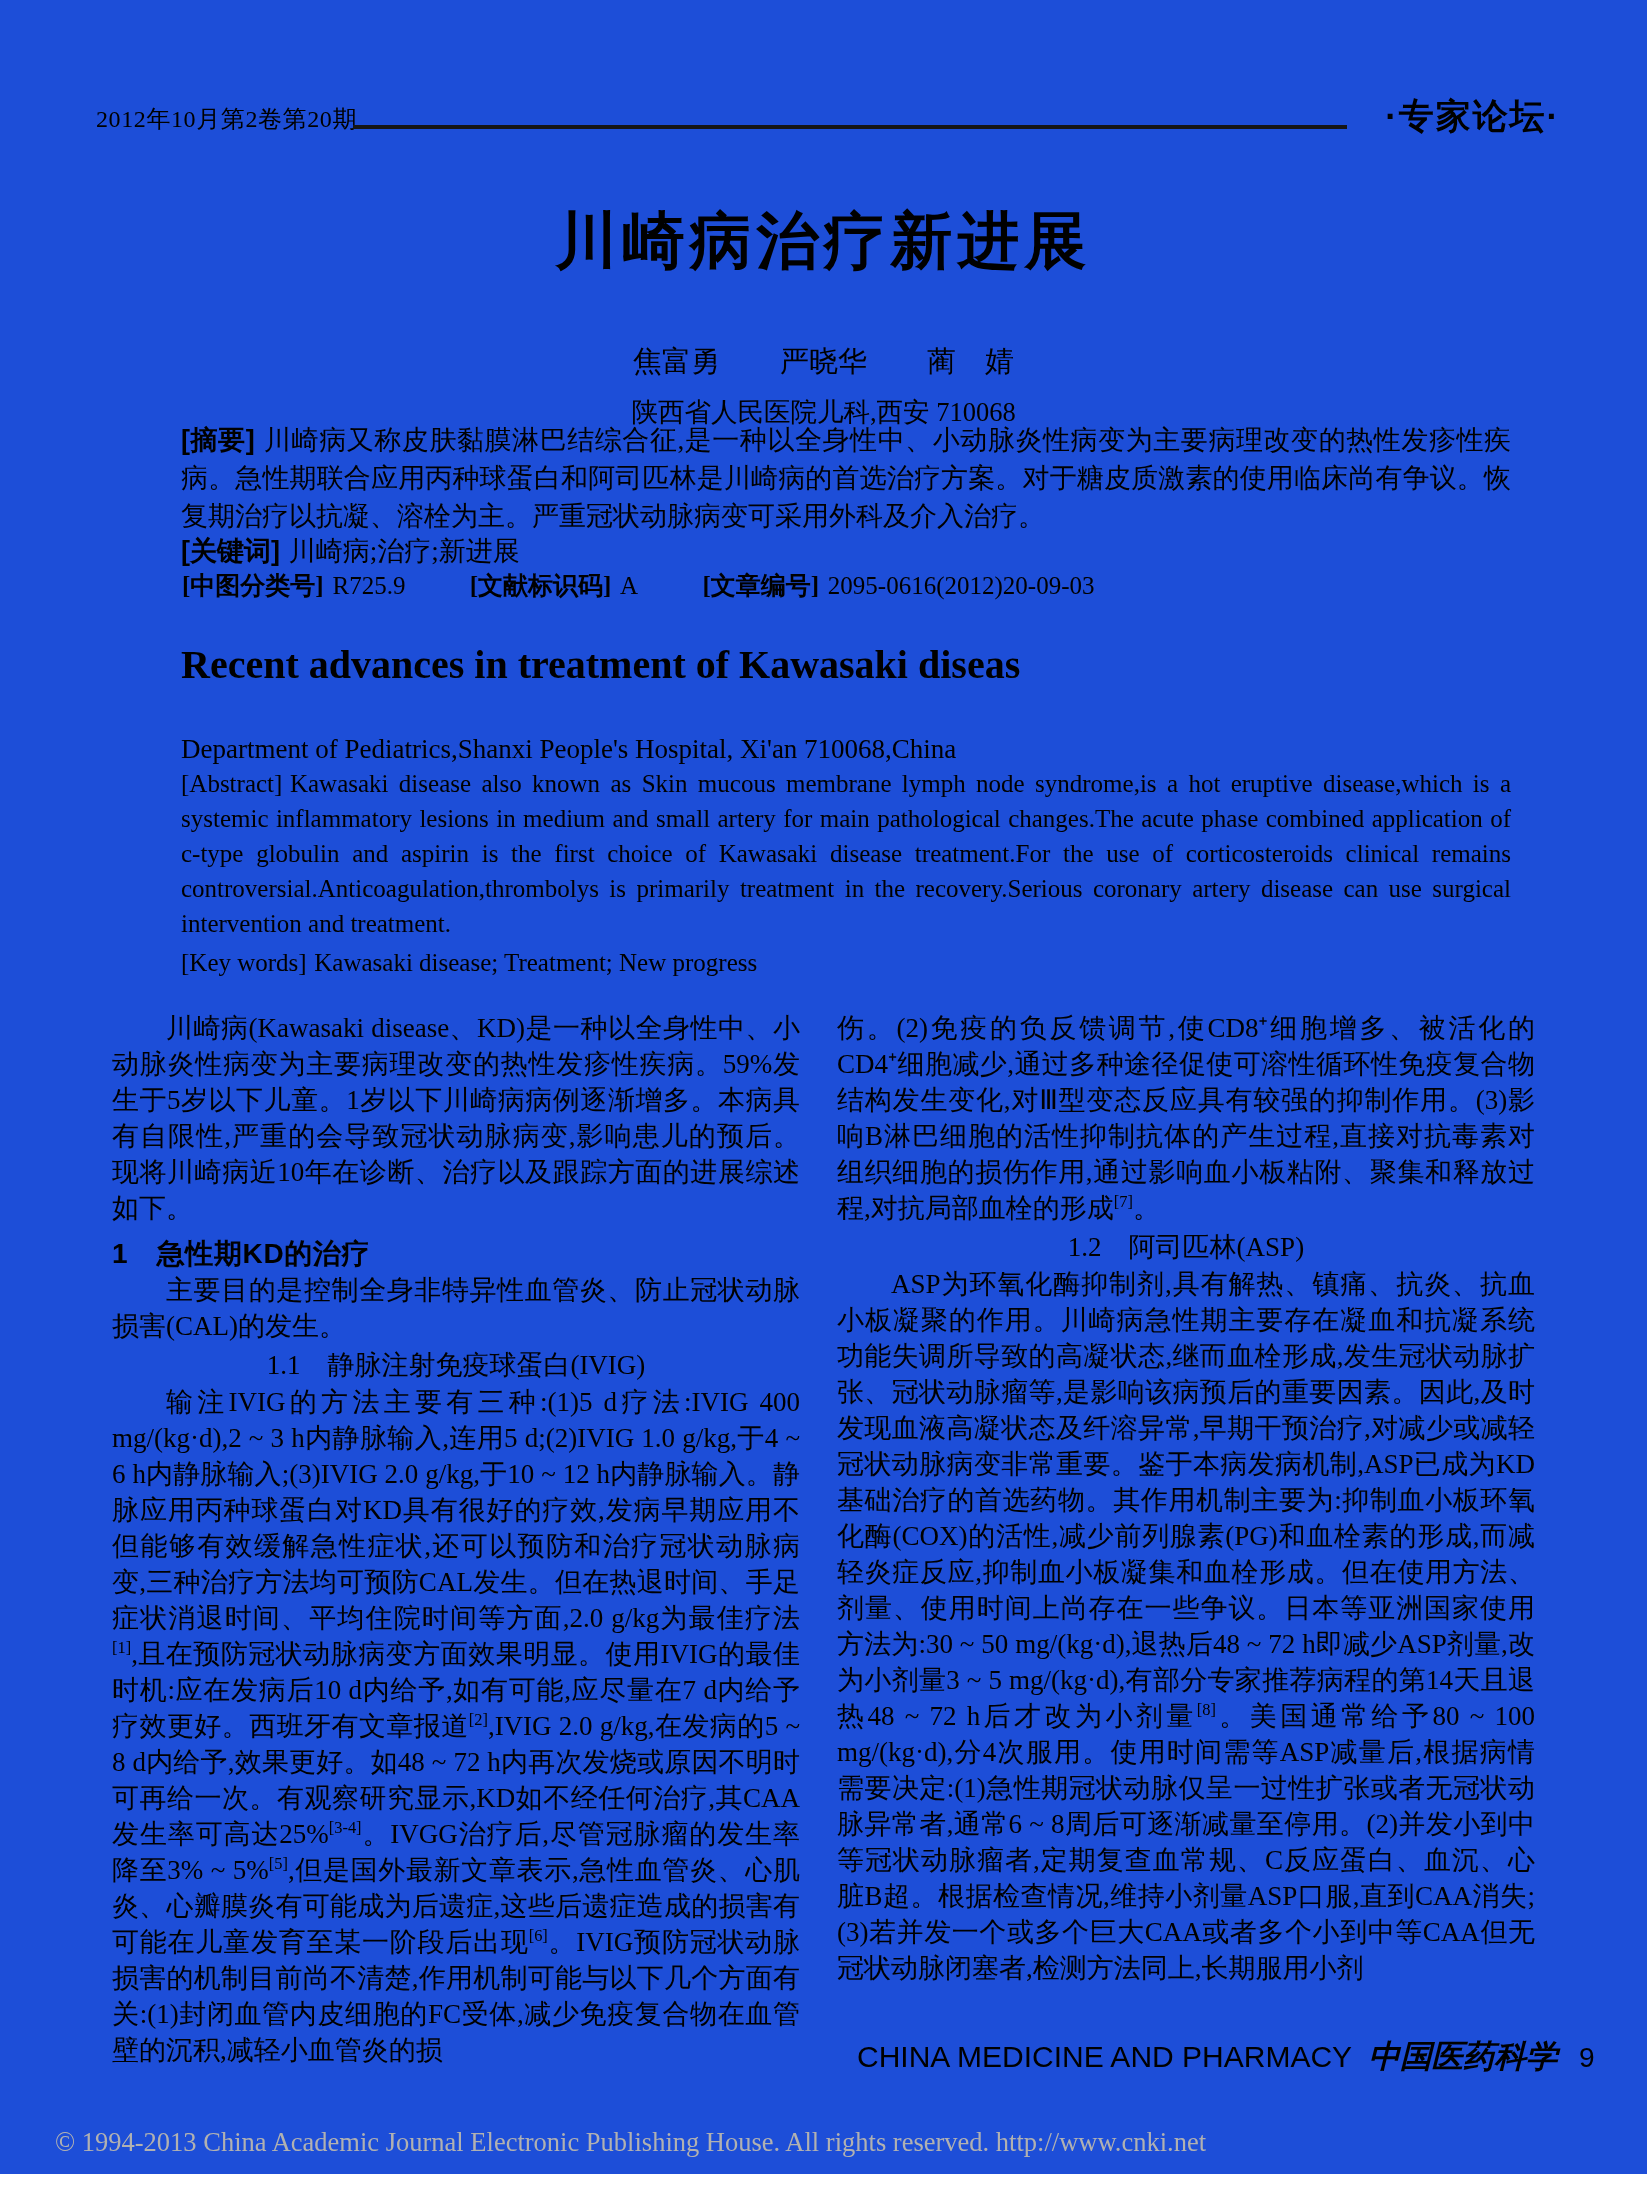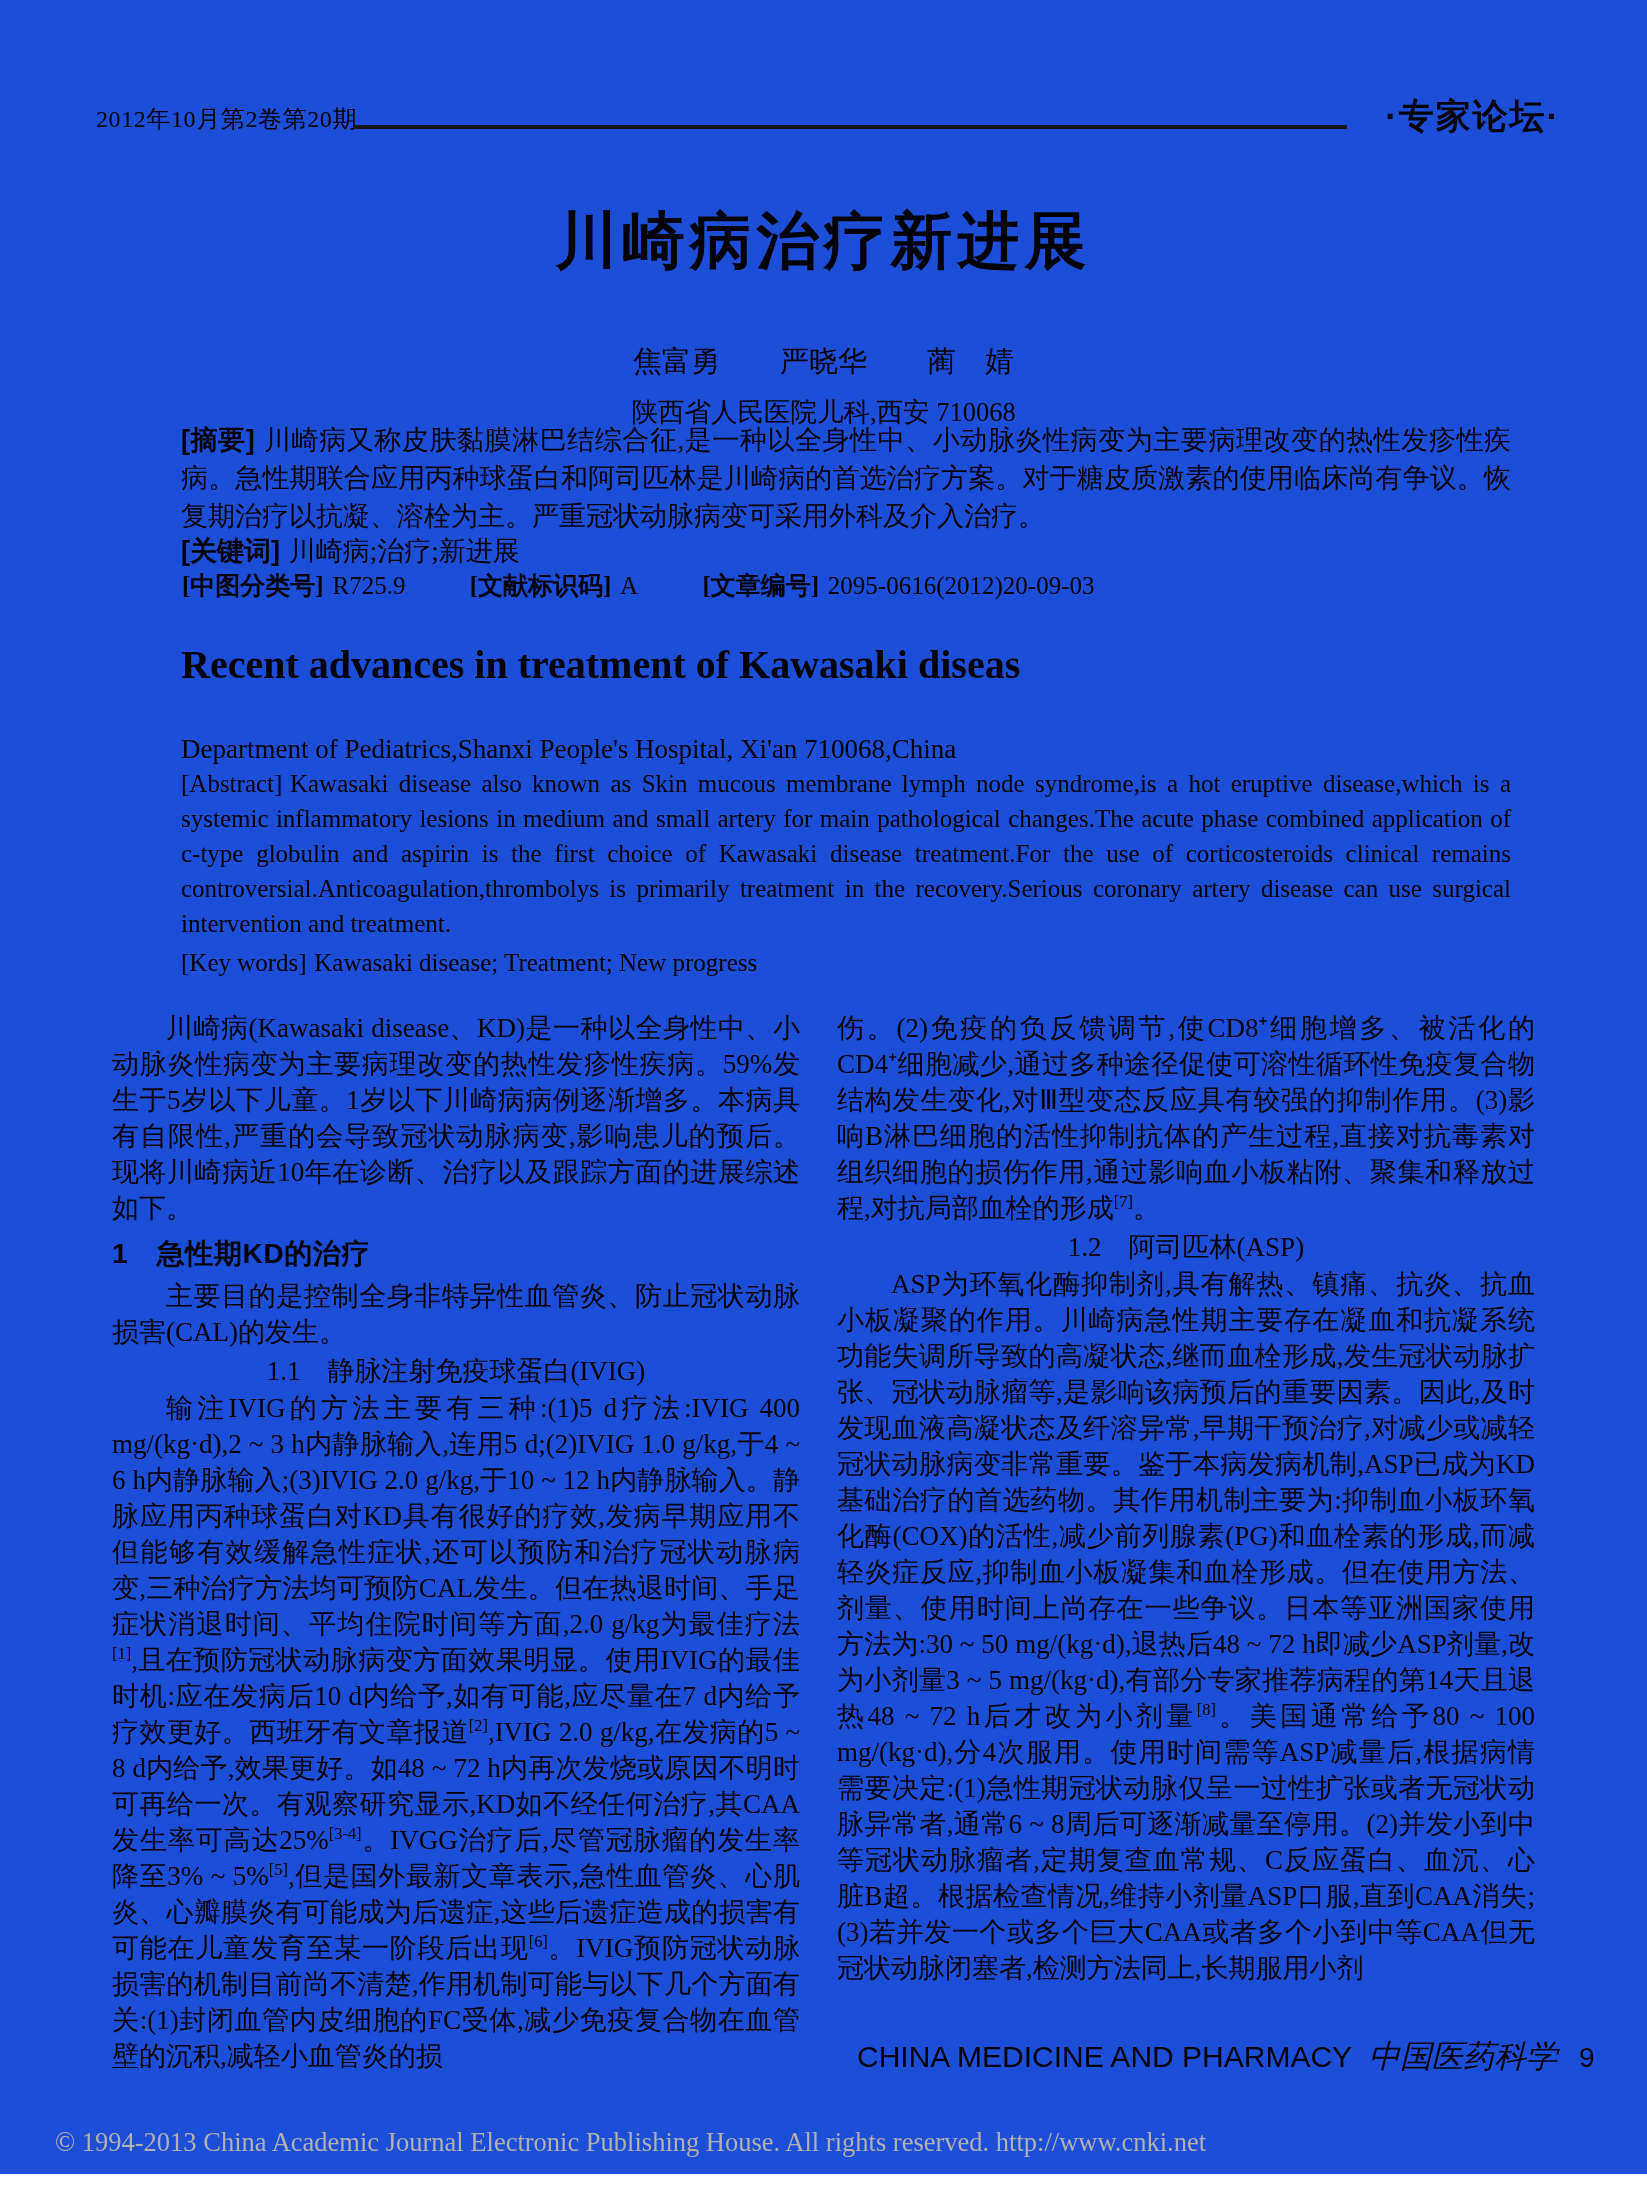--- a/index.html
+++ b/index.html
@@ -33,27 +33,27 @@
   .en-abs     { position:absolute; left:181px; top:766px; width:1330px;
                 font-size:25px; line-height:35px; text-align:justify; }
   .en-abs .lbl, .en-kw .lbl { font-weight:normal; margin-right:7.6px; }
   .en-kw      { position:absolute; left:181px; top:949px; font-size:25px; }
 
   .col-left  { position:absolute; left:112px;  top:1010px; width:688px; }
   .col-right { position:absolute; left:837px; top:1010px; width:698px; }
   .bt { font-size:27px; line-height:36px; text-align:justify; text-justify:inter-character; }
   .bt-p-indent { text-indent:54px; }
   .bt-h1 { font-family:"Liberation Sans", sans-serif; font-weight:bold; font-size:28px;
-           line-height:36px; margin:10px 0 6px; text-align:left; letter-spacing:0.6px; }
+           line-height:36px; margin:10px 0 0; text-align:left; letter-spacing:0.6px; }
   .bt-h2 { font-size:27px; line-height:36px; margin:2.5px 0 1.3px; text-align:center; }
   sup { font-size:16.4px; line-height:0; vertical-align:super; }
 
   .footer { position:absolute; left:857px; top:2036px; white-space:nowrap; }
   .footer .jen { font-family:"Liberation Sans", sans-serif; font-size:30px; }
-  .footer .jcn { font-weight:normal; font-size:31.5px; font-style:italic; margin-left:14px; }
+  .footer .jcn { font-weight:bold; font-size:31.5px; font-style:italic; margin-left:14px; }
   .footer .pno { font-family:"Liberation Sans", sans-serif; font-size:28px; margin-left:19px; }
 
   .copyright { position:absolute; left:55px; top:2127px; font-size:26.5px; color:#b1b1b1; white-space:nowrap; }
 </style>
 </head>
 <body>
 
 <div class="page">
 
   <div class="header-issue">2012年10月第2卷第20期</div>

